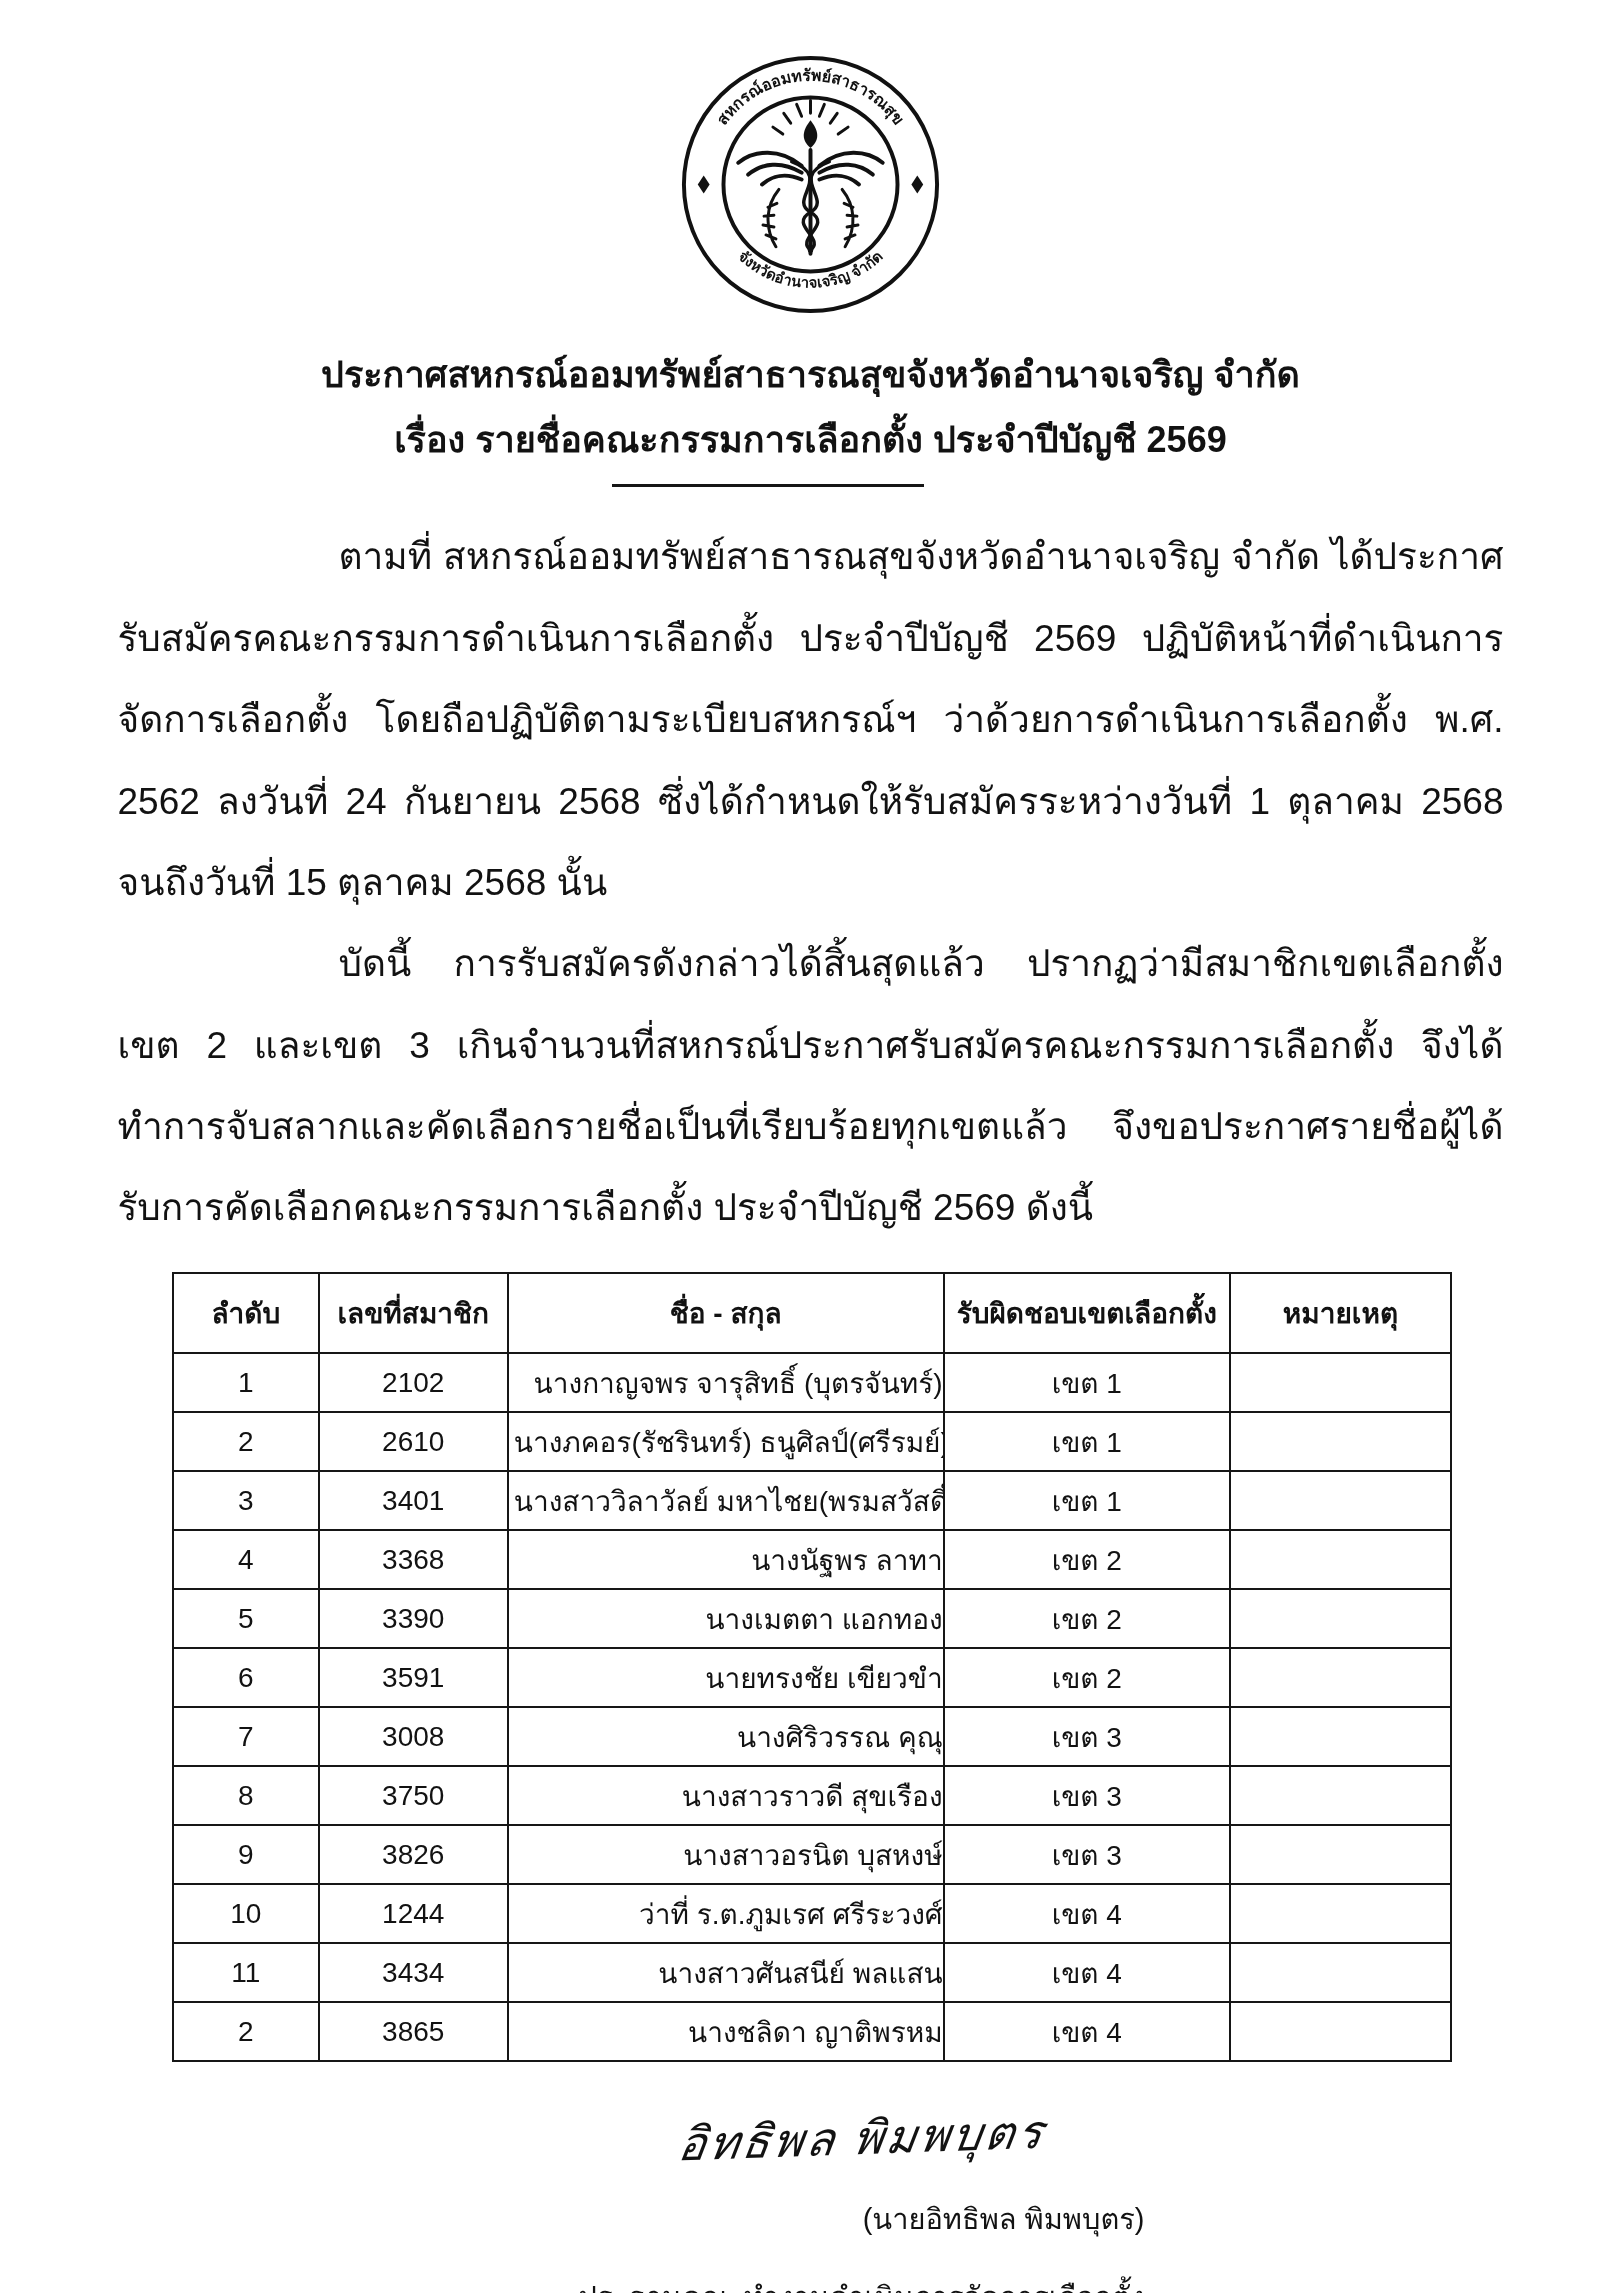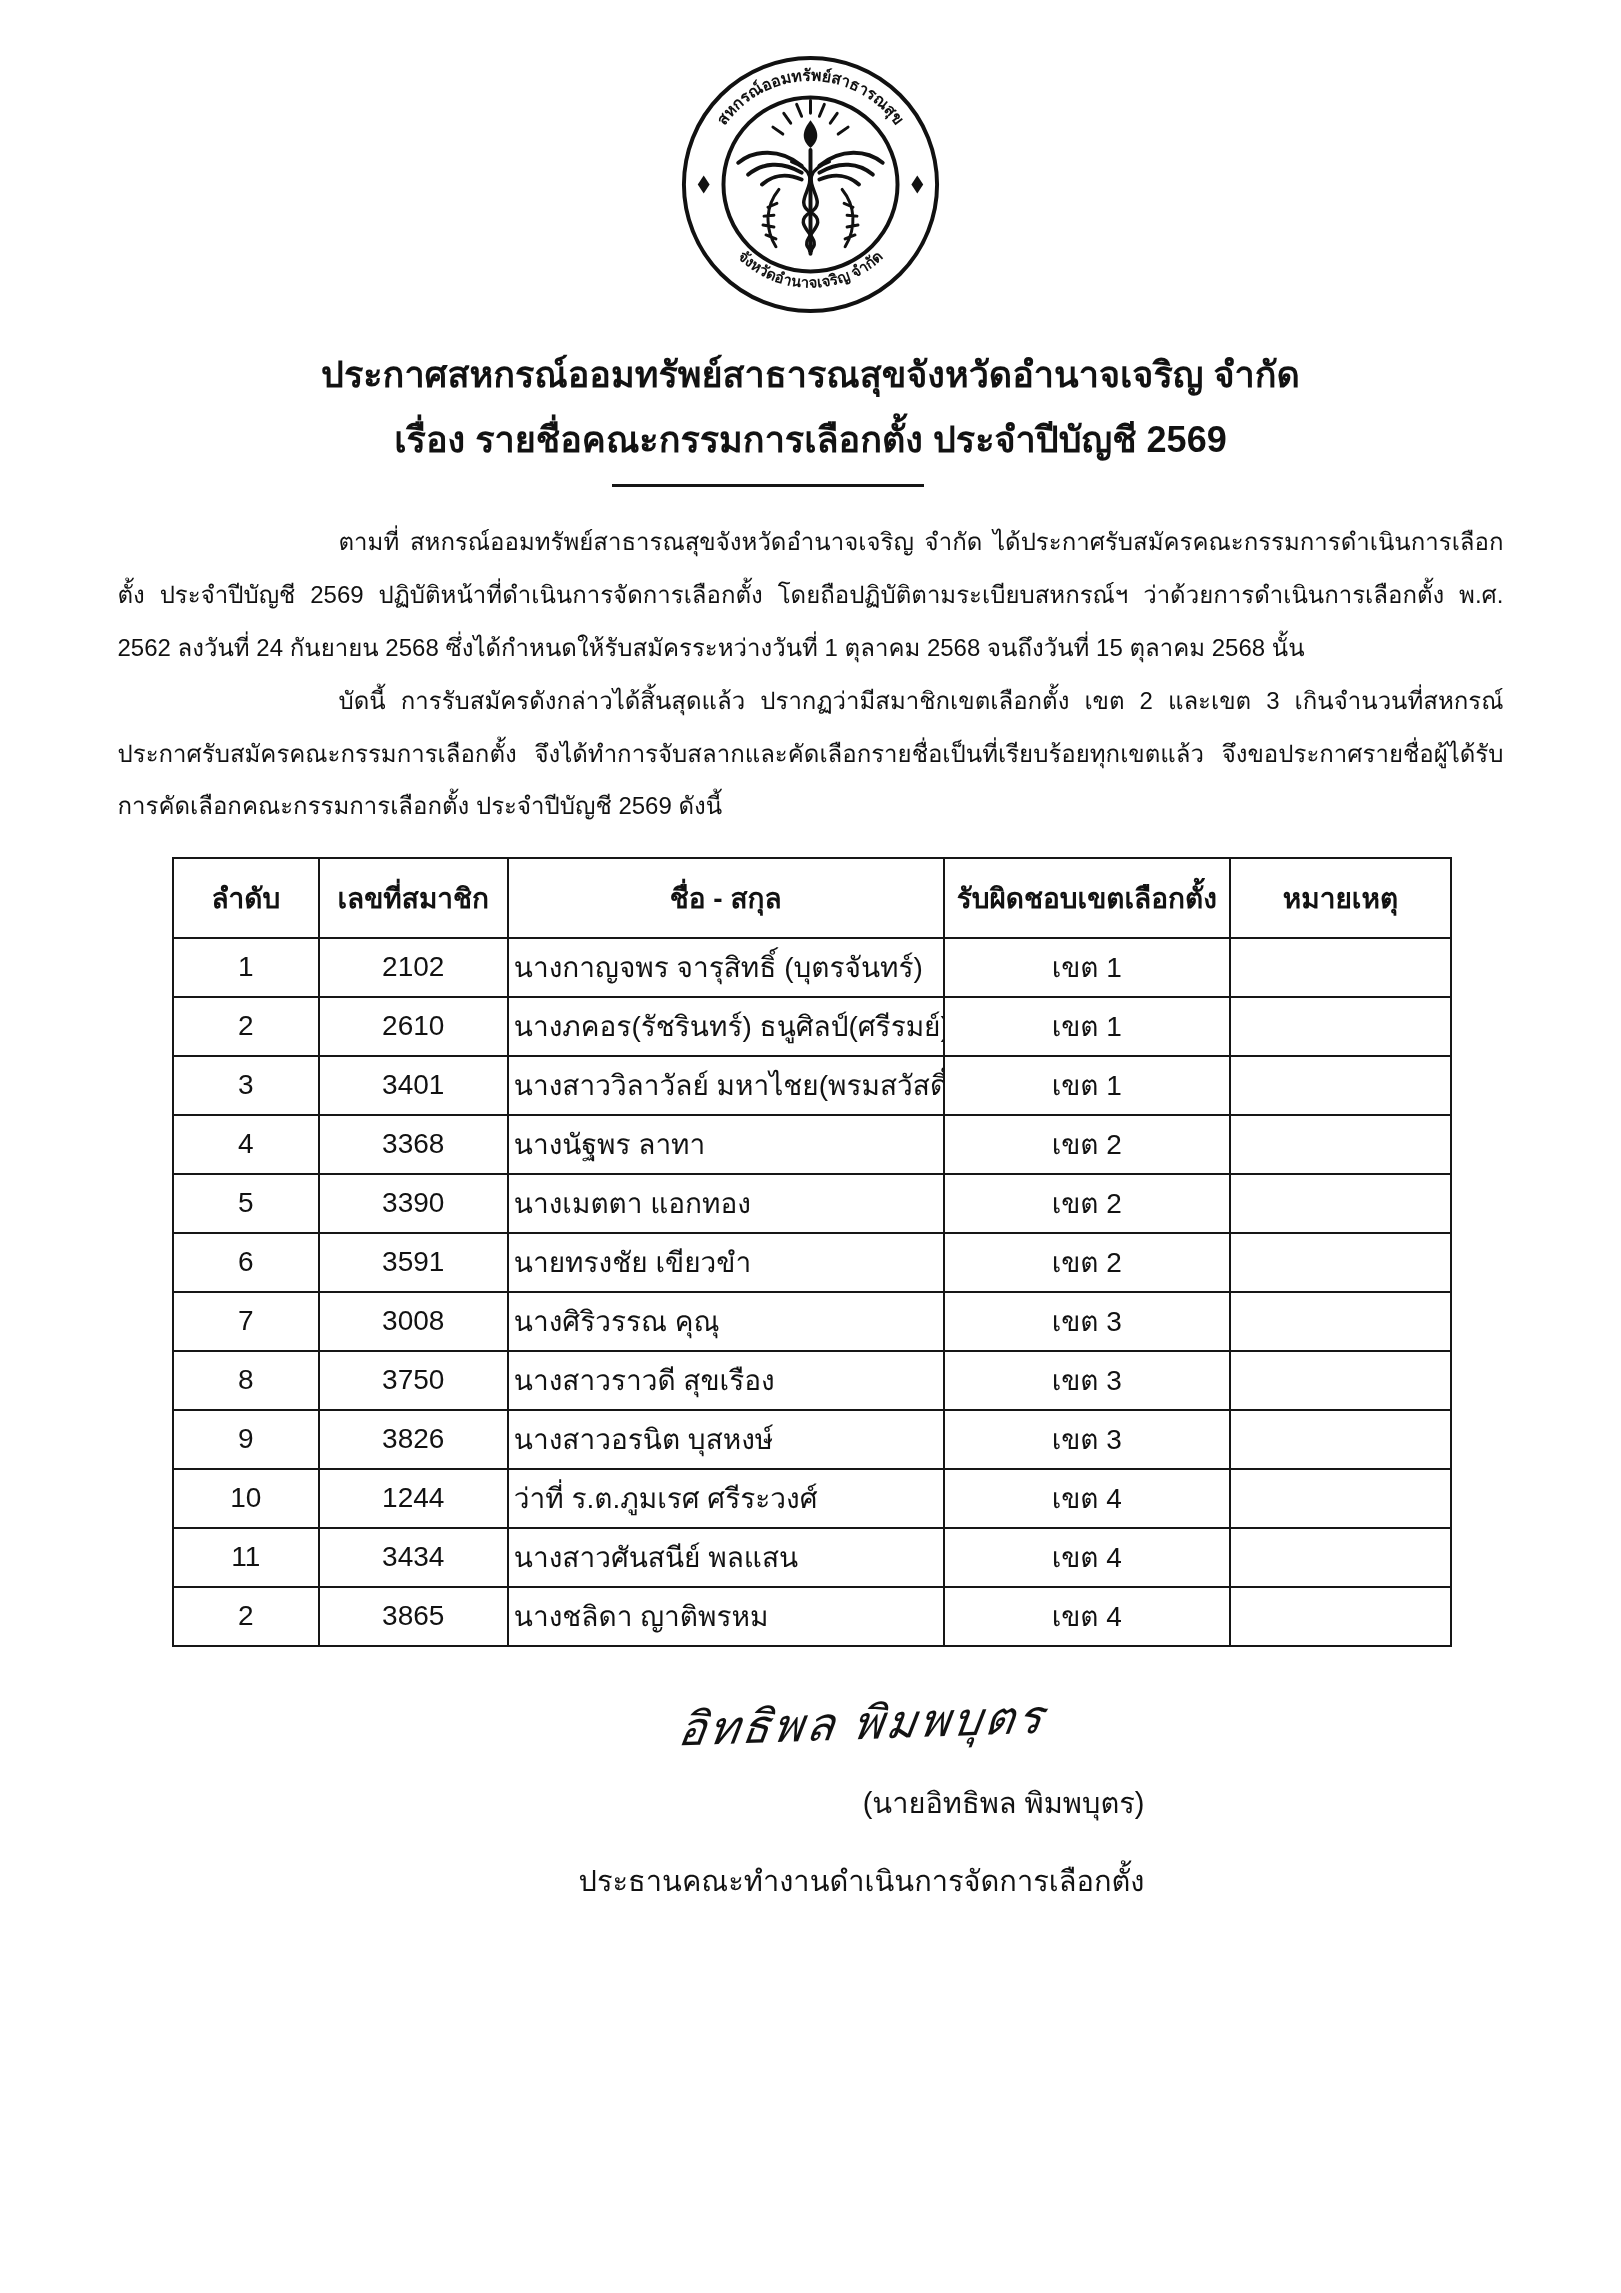--- a/index.html
+++ b/index.html
@@ -32,38 +32,38 @@
   .divider {
     width: 312px;
     height: 2.9px;
     background: #161616;
     margin: 23.5px auto 0;
     transform: translateX(-43px);
   }
   .content {
     width: 1386px;
     margin: 29px auto 0;
-    font-size: 24px;
+    font-size: 37px;
     line-height: 2.2;
     text-align: justify;
   }
   .para { margin: 0; text-indent: 221px; }
   .tbl-wrap { width: 1280px; margin: 23.5px 0 0 172px; }
   table { width: 100%; border-collapse: collapse; table-layout: fixed; }
   th, td {
     border: 2.5px solid #161616;
     font-size: 28px;
     text-align: center;
     padding: 0;
     overflow: hidden;
     white-space: nowrap;
   }
   th { height: 80px; font-weight: bold; }
   td { height: 59px; font-weight: normal; }
-  td.name-cell { text-align: left; padding-left: 5px; }
+  td.name-cell { text-align: right; padding-left: 5px; }
   .date-line {
     font-size: 29px;
     margin: 39px 0 0 463px;
   }
   .sig-block {
     width: fit-content;
     margin: 51px auto 0;
     transform: translateX(51px);
     text-align: center;
   }

